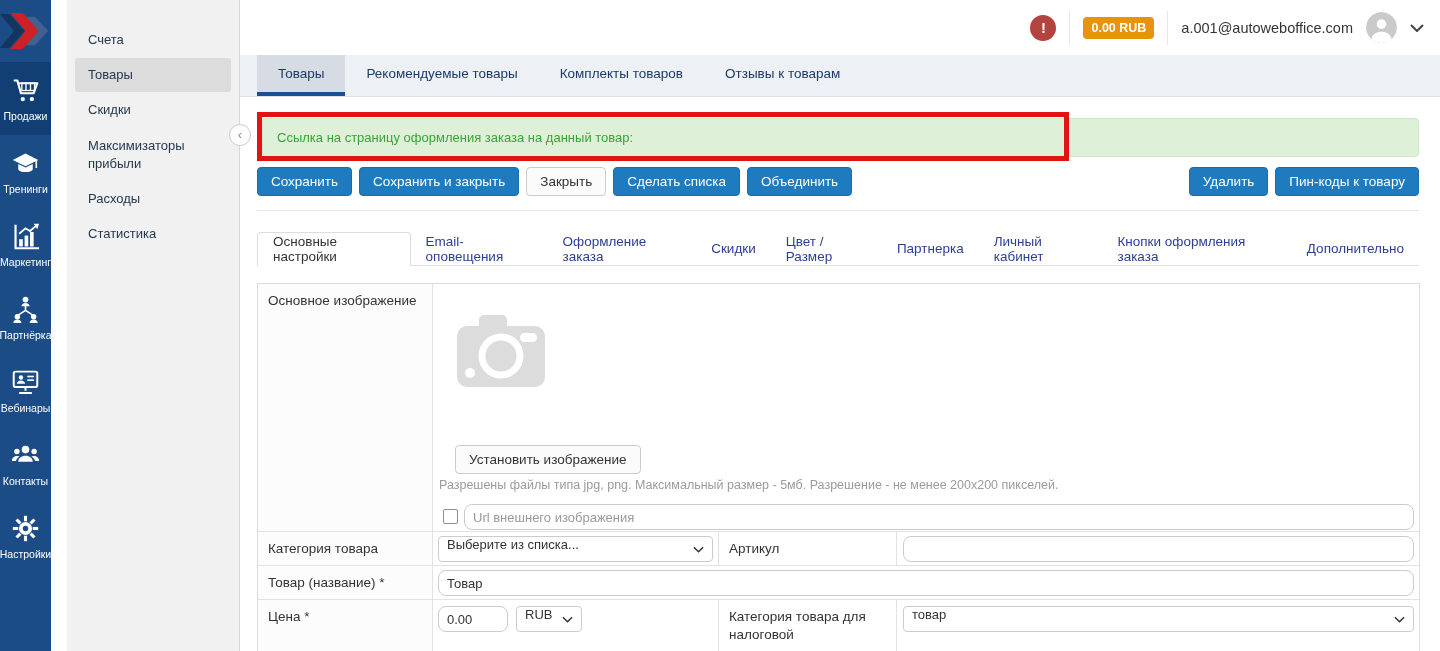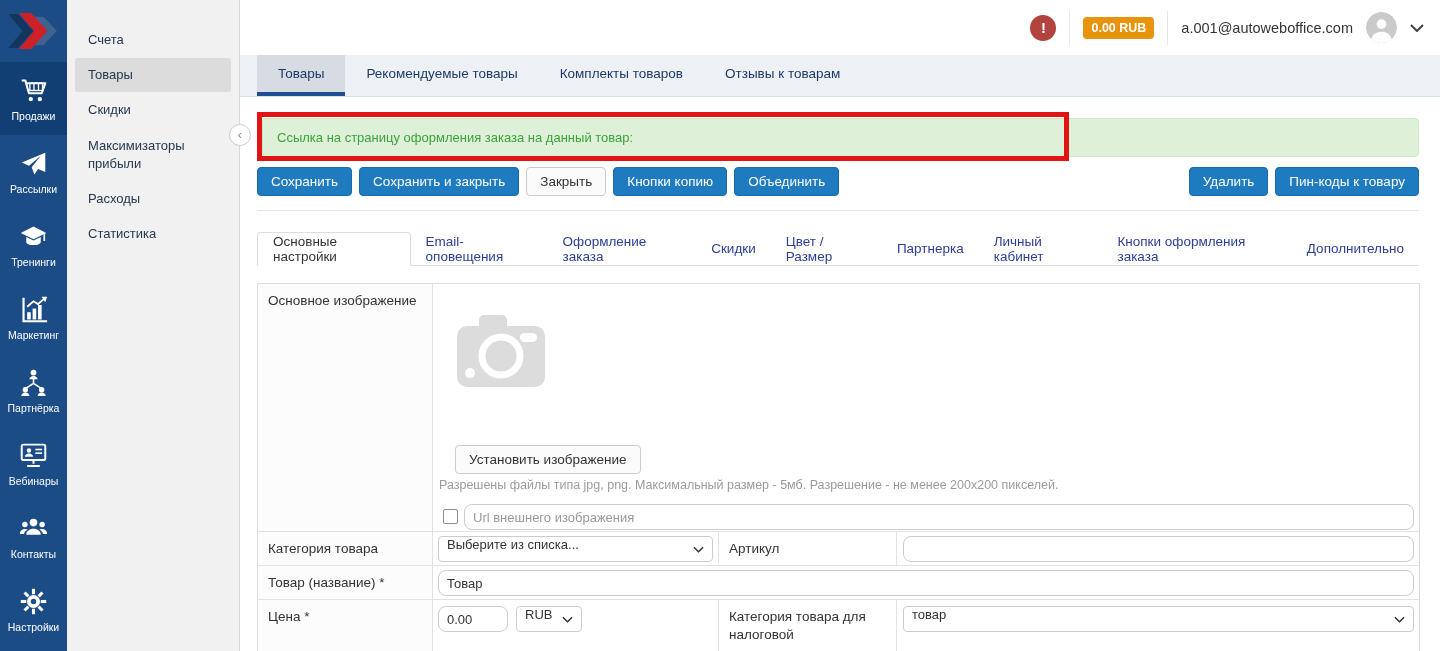--- a/index.html
+++ b/index.html
@@ -1,21 +1,21 @@
 <!DOCTYPE html>
 <html><head>
 <meta charset="utf-8">
 <style>
   * { box-sizing: border-box; margin: 0; padding: 0; }
   html,body { width:1440px; height:651px; }
   body { font-family:"Liberation Sans", sans-serif; background:#fff; overflow:hidden; }
   #app { position:relative; width:1440px; height:651px; overflow:hidden; background:#fff; }
 
   
-  .rail { position:absolute; left:0; top:0; width:67px; height:651px; background:#1b4c86; }
+  .rail { position:absolute; left:0; top:0; width:51px; height:651px; background:#1b4c86; }
   .rail .logo { height:62px; display:flex; align-items:center; justify-content:center; }
   .rail-item { height:73px; display:flex; flex-direction:column; align-items:center; justify-content:center; gap:5px; color:#fff; cursor:pointer; }
   .rail-item.active { background:#113e73; }
   .rail-item .lbl { font-size:10.5px; color:#ffffff; }
   .icn { width:29px; height:29px; display:block; }
 
   
   .submenu { position:absolute; left:67px; top:0; width:173px; height:651px; background:#f1f1f2; border-right:1px solid #d8d8d8; padding-top:22px; }
   .sub-item { margin:1px 8px; padding:8px 13px; font-size:13px; line-height:1.4; color:#25384e; border-radius:3px; cursor:pointer; }
   .sub-item.active { background:#dcdcdc; }
@@ -95,26 +95,20 @@
         <path d="M3 5h4l4 14h14l4-11H9" fill="none" stroke="#fff" stroke-width="2.4" stroke-linejoin="round"></path>
         <rect x="12" y="8" width="14" height="8" fill="none" stroke="#fff" stroke-width="1.5"></rect>
         <line x1="16.5" y1="8" x2="16.5" y2="16" stroke="#fff" stroke-width="1.5"></line>
         <line x1="21.5" y1="8" x2="21.5" y2="16" stroke="#fff" stroke-width="1.5"></line>
         <circle cx="13" cy="25.5" r="2.4" fill="#fff"></circle>
           <circle cx="23" cy="25.5" r="2.4" fill="#fff"></circle>
       </svg>
       <span class="lbl">Продажи</span>
     </div>
 
-    <div class="rail-item">
-      <svg class="icn" viewBox="0 0 32 32">
-        <path d="M29 4 3 15l8 3.5 13-11-10 12.5L17 28l4-6 8 3.5z" fill="#fff"></path>
-      </svg>
-      <span class="lbl">Рассылки</span>
-    </div>
 
     <div class="rail-item">
       <svg class="icn" viewBox="0 0 32 32">
         <path d="M16 5 2 12l14 7 14-7z" fill="#fff"></path>
         <path d="M8 16.5v5.5c0 2 3.6 3.5 8 3.5s8-1.5 8-3.5v-5.5l-8 4z" fill="#fff"></path>
         <rect x="27" y="12" width="1.8" height="9" fill="#fff"></rect>
       </svg>
       <span class="lbl">Тренинги</span>
     </div>
 
@@ -226,21 +220,21 @@
 
     <div class="banner">
       <span class="btxt">Ссылка на страницу оформления заказа на данный товар:</span>
     </div>
     <div class="redbox"></div>
 
     <div class="btnrow">
       <div class="btn btn-primary">Сохранить</div>
       <div class="btn btn-primary">Сохранить и закрыть</div>
       <div class="btn btn-default">Закрыть</div>
-      <div class="btn btn-primary">Кнопки копию</div>
+      <div class="btn btn-primary">Сделать списка</div>
       <div class="btn btn-primary">Объединить</div>
       <div class="btn btn-primary push">Удалить</div>
       <div class="btn btn-primary">Пин-коды к товару</div>
     </div>
 
     <div class="divider"></div>
 
     <div class="subtabs">
       <div class="subtab active">Основные настройки</div>
       <div class="subtab">Email-оповещения</div>

